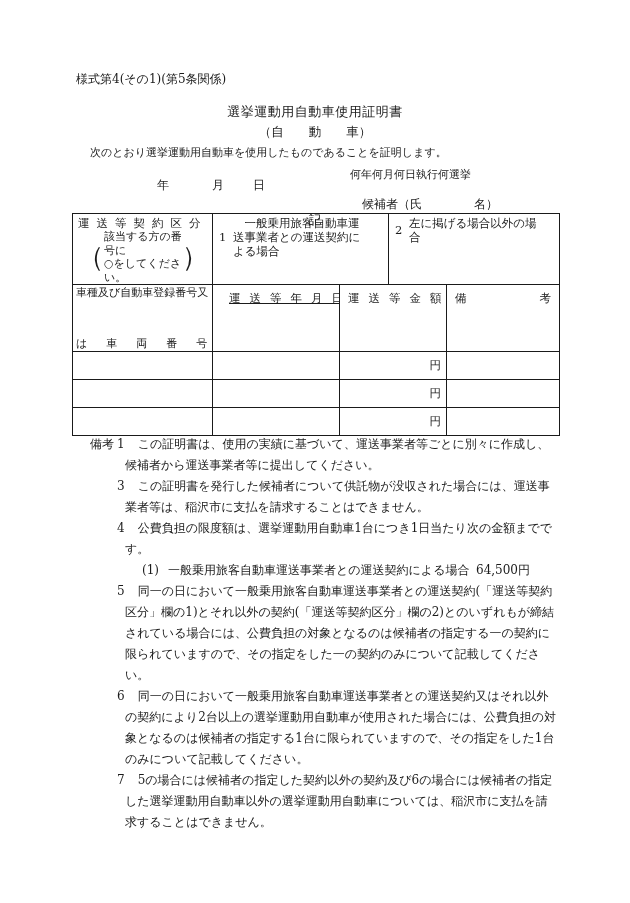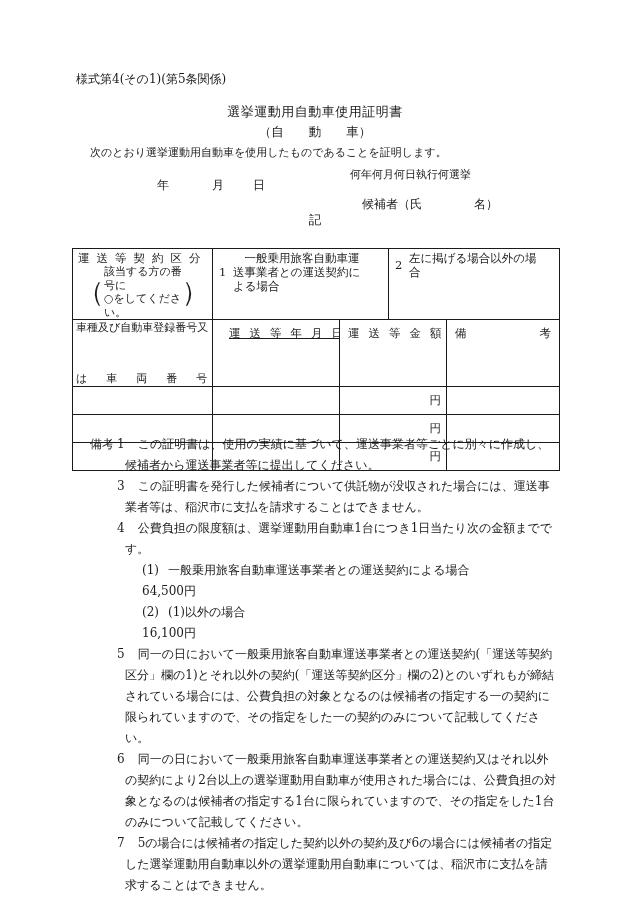--- a/index.html
+++ b/index.html
@@ -19,21 +19,21 @@
   .declaration { top:145px; left:90px; font-size:11px; }
   .date-line   { top:157px; left:157px; font-size:12px;margin-top:20px; }
   .date-line .sp1 { display:inline-block; width:43px; }
   .date-line .sp2 { display:inline-block; width:29px; }
   .election-line { top:167px; left:350px; font-size:11px; }
   .candidate-line{ top:196px; left:362px; font-size:12px; }
   .candidate-line .gap { display:inline-block; width:52px; }
   .record-mark { top:212px; font-size:12.5px; }
 
   
-  .tbl-wrap { top:248px; left:72px; width:487px; }
+  .tbl-wrap { top:213px; left:72px; width:487px; }
   table { border-collapse:collapse; table-layout:fixed; width:487px; }
   td { border:1px solid #1a1a1a; vertical-align:top; overflow:hidden; }
   .t2 { margin-top:-1px; }
 
   .cellA { padding:2px 4px 0 5px; }
   .spread-head { font-size:11.5px; letter-spacing:7px; white-space:nowrap; line-height:14px; }
   .paren-row { display:flex; align-items:center; margin-top:0px; }
   .big-paren { font-size:26px; line-height:26px; transform:scaleY(1.05); font-weight:400; }
   .paren-lines { font-size:11px; line-height:13.5px; }
 
@@ -52,21 +52,21 @@
   .date-head { padding-left:16px; letter-spacing:9px;text-decoration:underline; }
   .amt-head { padding-left:8px; letter-spacing:9px; }
   .rem-head { display:flex; justify-content:space-between; padding:0 8px; letter-spacing:0; }
   .yen-cell { text-align:right; font-size:11.5px; line-height:26px; padding-right:5px; }
 
   
   .notes { top:434px; left:0; width:630px; font-size:12px; line-height:21px; }
   .notes-label { position:absolute; left:90px; top:0; }
   .note-item { margin-left:125px; width:432px; text-indent:-8px; }
   .note-item .n { margin-right:13px; }
-  .note-sub { margin-left:142px; width:388px; display:flex; justify-content:space-between;flex-direction:column; }
+  .note-sub { margin-left:142px; width:388px; display:flex; justify-content:space-between; }
   .note-sub .sub-num { display:inline-block; width:26px; }
 </style>
 </head>
 <body>
 
 <div class="abs form-number">様式第4(その1)(第5条関係)</div>
 <div class="abs center doc-title">選挙運動用自動車使用証明書</div>
 <div class="abs center doc-subtitle">（自　　動　　車）</div>
 <div class="abs declaration">次のとおり選挙運動用自動車を使用したものであることを証明します。</div>
 
@@ -173,26 +173,20 @@
   </div>
   <div class="note-item">
     <span class="n">4</span><span>公費負担の限度額は、選挙運動用自動車1台につき1日当たり次の金額までです。</span>
   </div>
   <div class="note-sub">
     <span>
       <span class="sub-num">(1)</span><span>一般乗用旅客自動車運送事業者との運送契約による場合</span>
     </span>
     <span>64,500円</span>
   </div>
-  <div class="note-sub">
-    <span>
-      <span class="sub-num">(2)</span><span>(1)以外の場合</span>
-    </span>
-    <span>16,100円</span>
-  </div>
   <div class="note-item">
     <span class="n">5</span><span>同一の日において一般乗用旅客自動車運送事業者との運送契約(「運送等契約区分」欄の1)とそれ以外の契約(「運送等契約区分」欄の2)とのいずれもが締結されている場合には、公費負担の対象となるのは候補者の指定する一の契約に限られていますので、その指定をした一の契約のみについて記載してください。</span>
   </div>
   <div class="note-item">
     <span class="n">6</span><span>同一の日において一般乗用旅客自動車運送事業者との運送契約又はそれ以外の契約により2台以上の選挙運動用自動車が使用された場合には、公費負担の対象となるのは候補者の指定する1台に限られていますので、その指定をした1台のみについて記載してください。</span>
   </div>
   <div class="note-item">
     <span class="n">7</span><span>5の場合には候補者の指定した契約以外の契約及び6の場合には候補者の指定した選挙運動用自動車以外の選挙運動用自動車については、稲沢市に支払を請求することはできません。</span>
   </div>
 </div>

